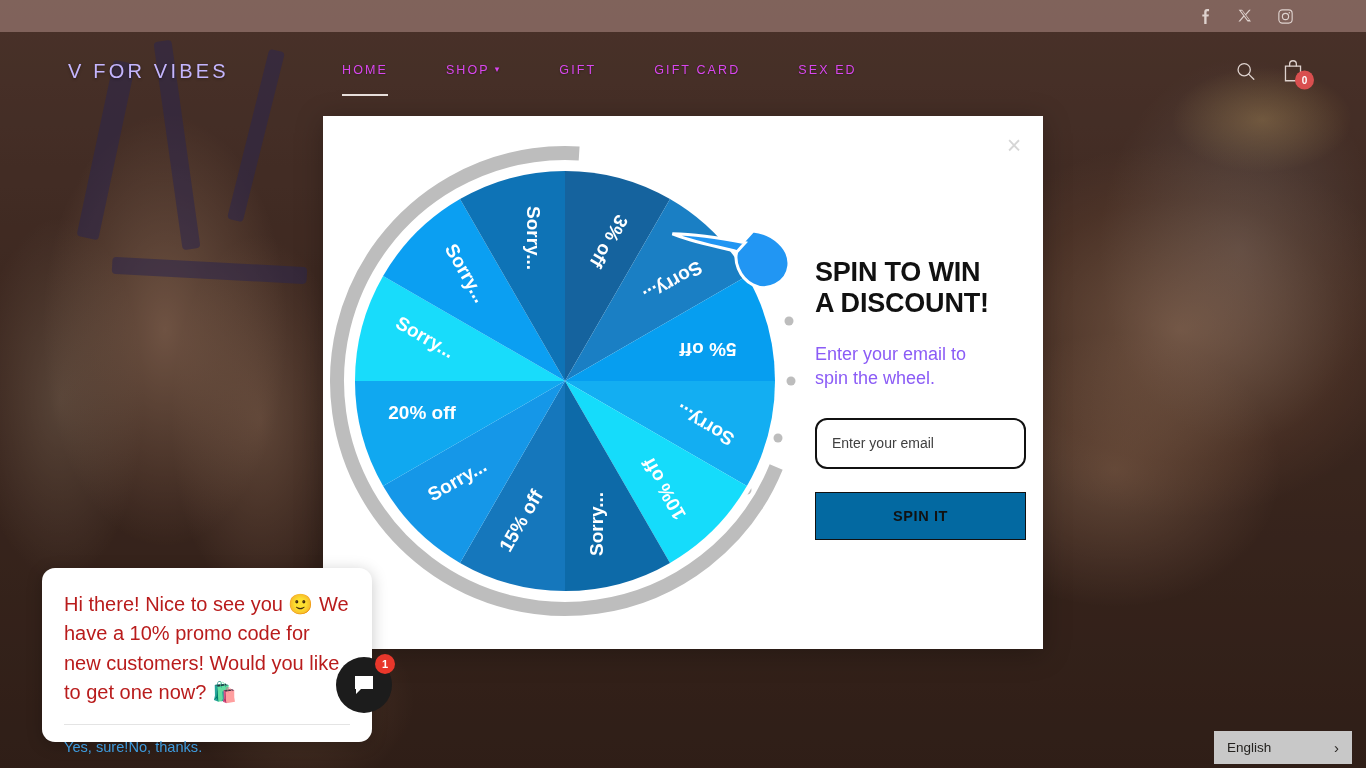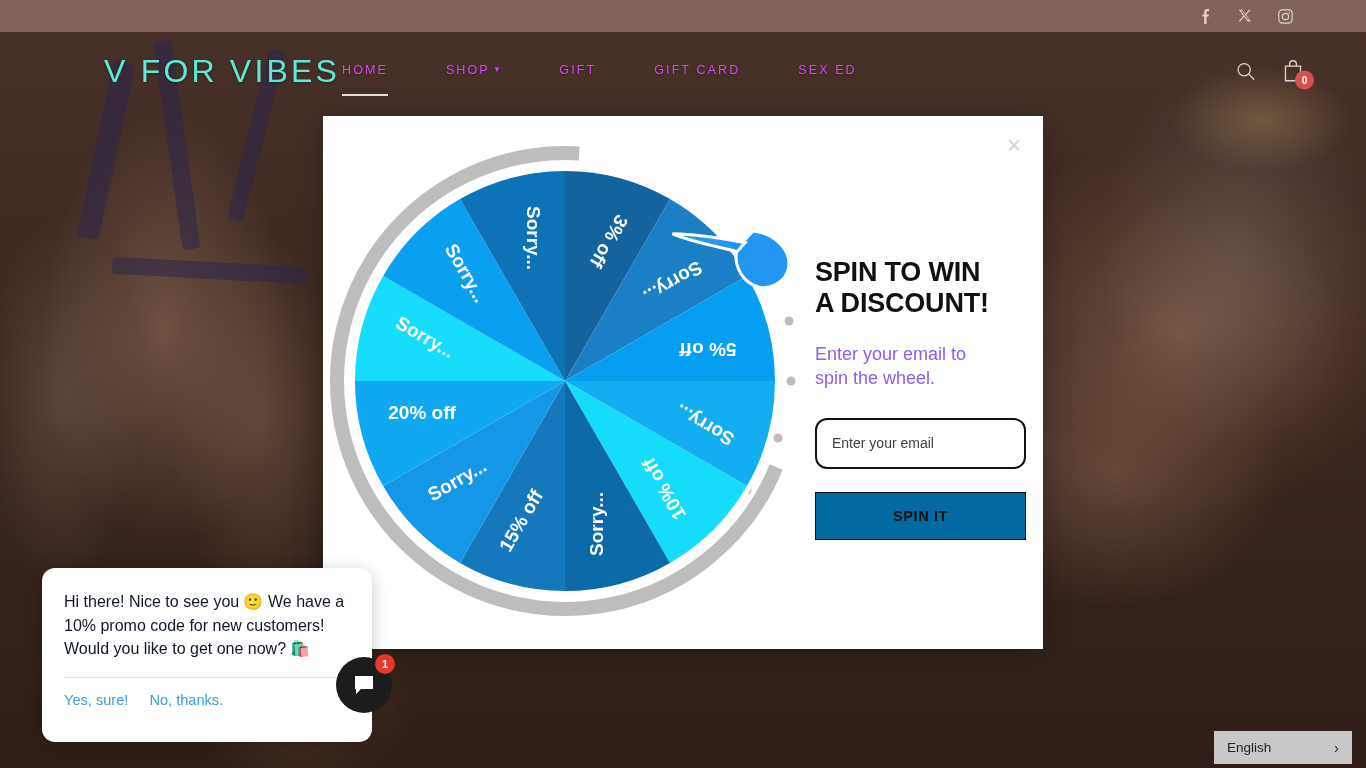--- a/index.html
+++ b/index.html
@@ -47,24 +47,23 @@
             opacity: .92; cursor: pointer; }
   .social svg { display:block; }
 
   
   .header {
     position: absolute; top: 32px; left: 0; right: 0; height: 78px;
     display: flex; align-items: center; z-index: 6;
   }
   .logo {
     position: absolute; left: 68px; top: 50%; transform: translateY(-50%);
-    color: #5eead4; font-size: 32px; letter-spacing: 3.2px; font-weight: 400;
+    color: #c4b5fd; font-size: 20px; letter-spacing: 3.2px; font-weight: 400;
     font-family: "Liberation Sans", sans-serif; white-space: nowrap; cursor: pointer;
     text-shadow: 0 1px 3px rgba(0,0,0,.35);
-    margin-left: 36px;
   }
   .nav { position: absolute; left: 310px; top: 50%; transform: translateY(-50%);
          display: flex; align-items: center; gap: 26px; }
   .nav-item {
     color: #d946ef; font-size: 12.5px; letter-spacing: 2.1px; cursor: pointer;
     position: relative; padding-bottom: 2px; display: flex; align-items: flex-start; gap: 5px;
     text-shadow: 0 1px 2px rgba(0,0,0,.3);
     margin-left: 32px;
   }
   .nav-item.active::after {
@@ -131,23 +130,23 @@
     font-family: "Liberation Sans", sans-serif;
   }
 
   
   .chat-card {
     position: absolute; left: 42px; top: 568px; width: 330px; height: 174px;
     background: #fff; border-radius: 13px; z-index: 30;
     box-shadow: 0 3px 16px rgba(0,0,0,.22);
     padding: 22px 22px 0 22px;
   }
-  .chat-msg { font-size: 16px; color: #0f172a; line-height: 1.47; }
+  .chat-msg { font-size: 20px; color: #b91c1c; line-height: 1.47; }
   .chat-divider { margin-top: 16px; height: 1px; background: #e4e4e4; }
-  .chat-actions { display: flex; gap: 21px; padding-top: 14px; }
+  .chat-actions { display: flex; padding-top: 14px; }
   .chat-action { color: #3e9bdd; font-size: 14.6px; cursor: pointer; }
   .chat-bubble {
     position: absolute; left: 336px; top: 657px; width: 56px; height: 56px;
     background: #1c1c1c; border-radius: 50%; z-index: 31;
     display: flex; align-items: center; justify-content: center; cursor: pointer;
   }
   .chat-bubble-badge {
     position: absolute; right: -3px; top: -3px; width: 20px; height: 20px;
     background: #e8372b; border-radius: 50%; color: #fff; font-size: 11px;
     display: flex; align-items: center; justify-content: center; font-weight: 600;

